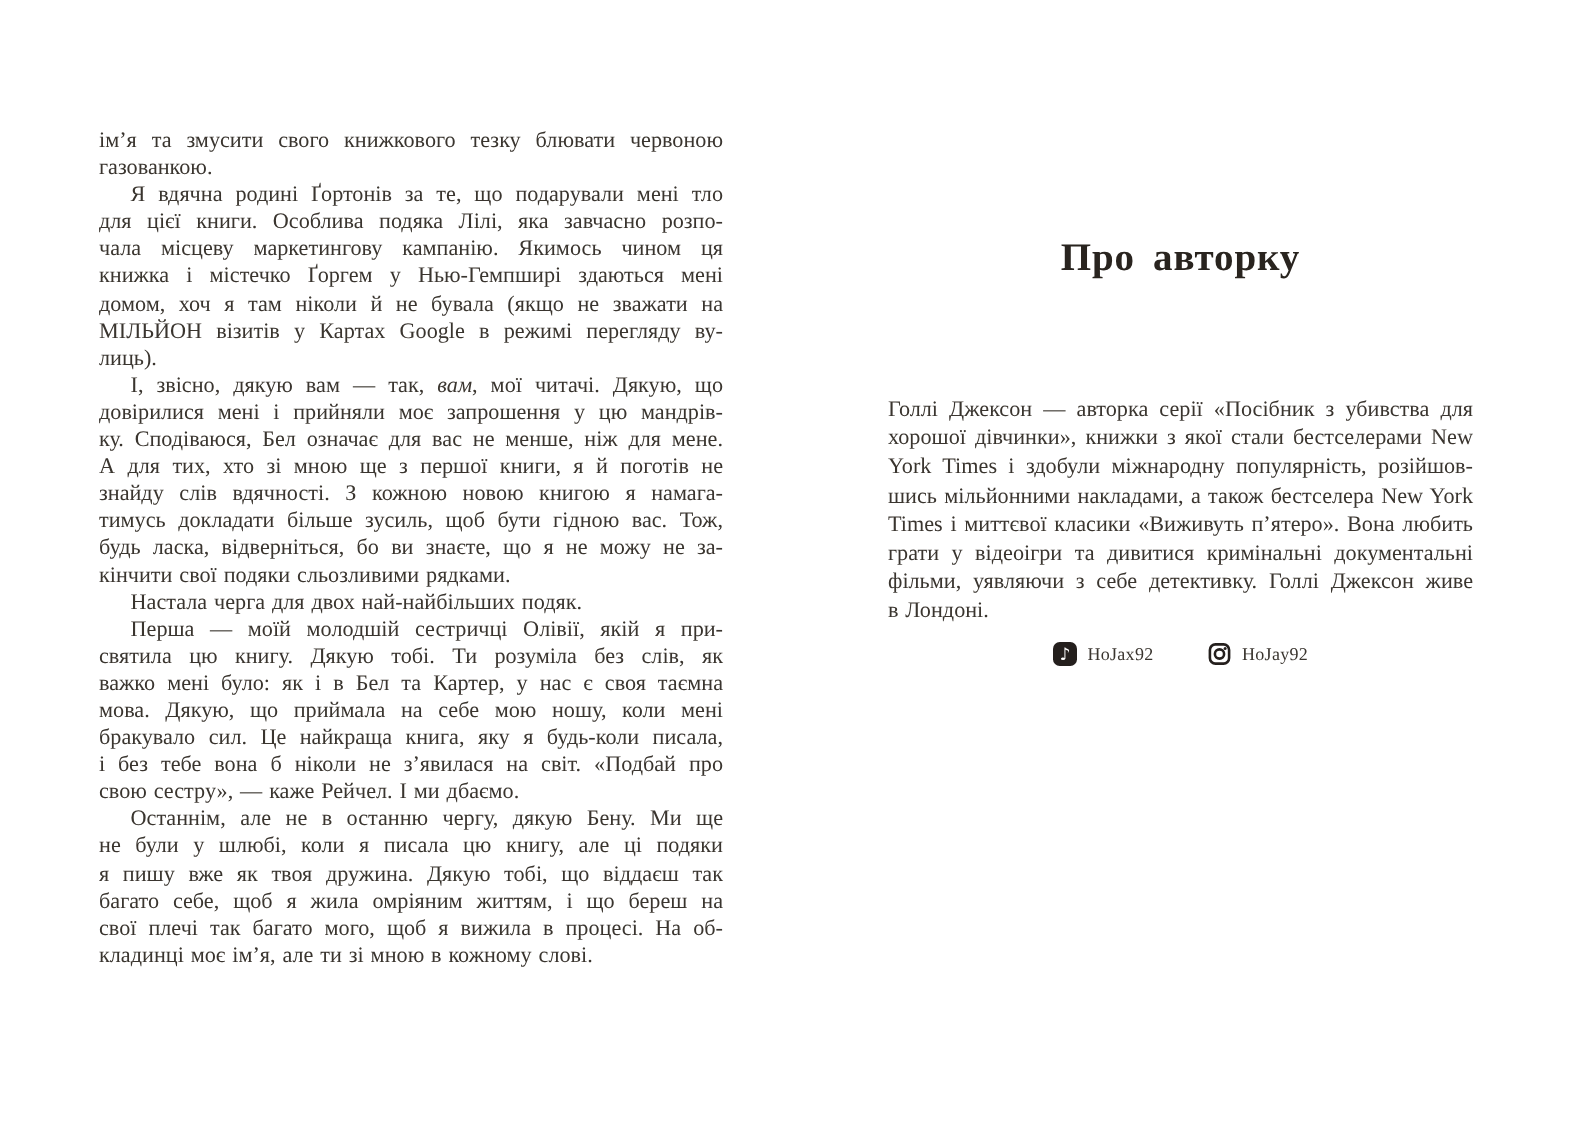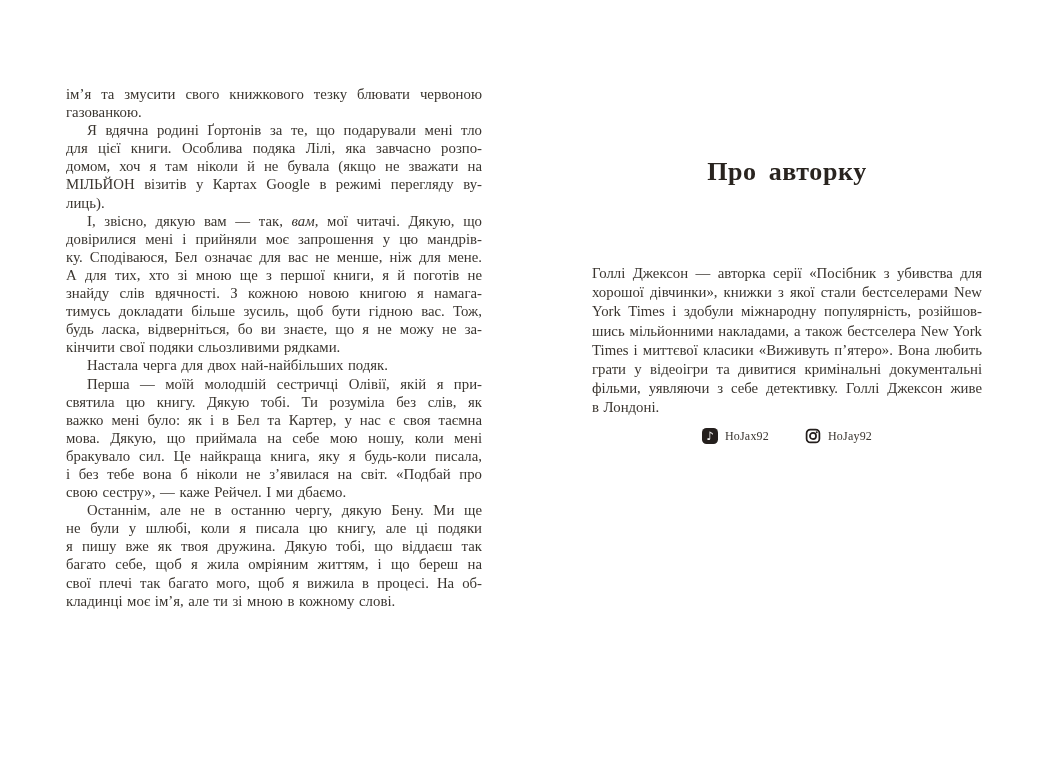--- a/index.html
+++ b/index.html
@@ -73,20 +73,22 @@
 <body>
 
 <div class="spread">
 
   <section class="page page-left">
     <div id="left-lines" class="textblock">
         <div class="line">ім’я та змусити свого книжкового тезку блювати червоною</div>
         <div class="line last">газованкою.</div>
         <div class="line indent">Я вдячна родині Ґортонів за те, що подарували мені тло</div>
         <div class="line">для цієї книги. Особлива подяка Лілі, яка завчасно розпо-</div>
+        <div class="line">чала місцеву маркетингову кампанію. Якимось чином ця</div>
+        <div class="line">книжка і містечко Ґоргем у Нью-Гемпширі здаються мені</div>
         <div class="line">домом, хоч я там ніколи й не бувала (якщо не зважати на</div>
         <div class="line">МІЛЬЙОН візитів у Картах Google в режимі перегляду ву-</div>
         <div class="line last">лиць).</div>
         <div class="line indent">І, звісно, дякую вам — так, <i>вам</i>, мої читачі. Дякую, що</div>
         <div class="line">довірилися мені і прийняли моє запрошення у цю мандрів-</div>
         <div class="line">ку. Сподіваюся, Бел означає для вас не менше, ніж для мене.</div>
         <div class="line">А для тих, хто зі мною ще з першої книги, я й поготів не</div>
         <div class="line">знайду слів вдячності. З кожною новою книгою я намага-</div>
         <div class="line">тимусь докладати більше зусиль, щоб бути гідною вас. Тож,</div>
         <div class="line">будь ласка, відверніться, бо ви знаєте, що я не можу не за-</div>

